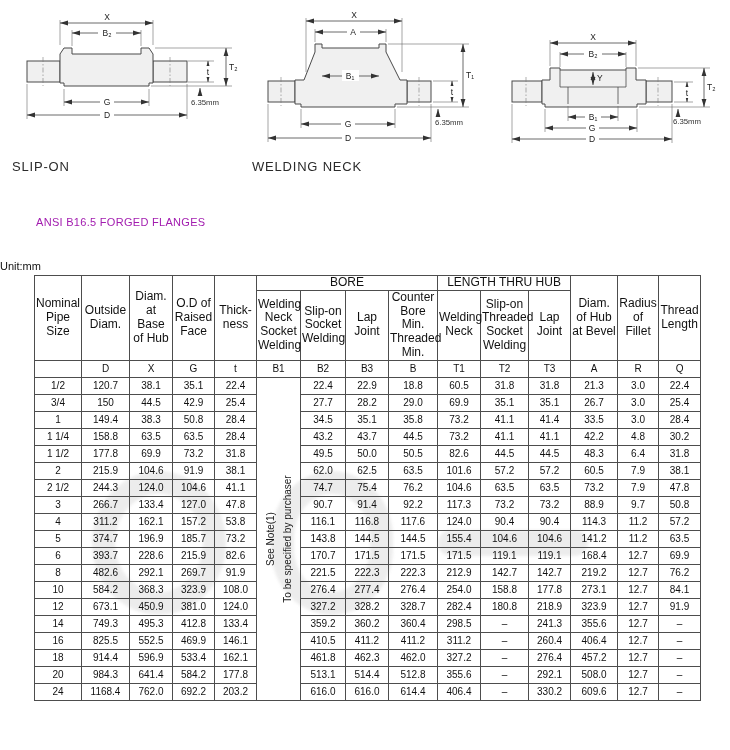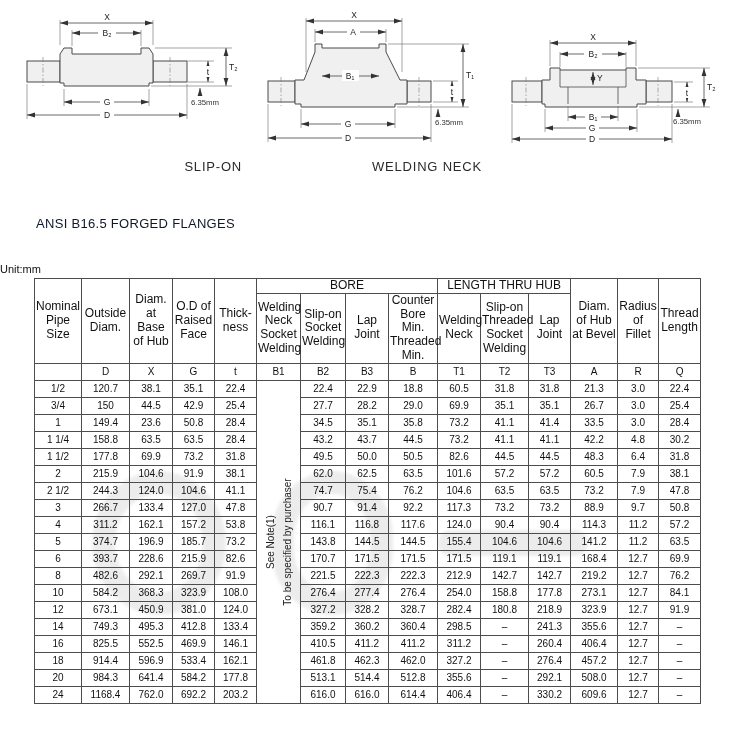--- a/index.html
+++ b/index.html
@@ -6,31 +6,31 @@
   body{
     width:730px;height:750px;background:#ffffff;position:relative;overflow:hidden;
     font-family:"Liberation Sans","DejaVu Sans",sans-serif;color:#1a1a1a;
   }
   
   .diagrams{display:flex;gap:10px;padding:10px 0 0 12px}
   .dblock{width:230px}
   svg text{font-family:"Liberation Sans","DejaVu Sans",sans-serif;font-size:8.5px;fill:#222;text-anchor:middle}
   svg text.side{text-anchor:start}
   svg text.note-text{font-size:7.8px;fill:#333}
-  .caption{text-align:right;font-size:13px;letter-spacing:.8px;color:#2a2a2a;margin-top:3px}
+  .caption{text-align:left;font-size:13px;letter-spacing:.8px;color:#2a2a2a;margin-top:3px}
   .fbody{fill:#f0f0f0;stroke:#4a4a4a;stroke-width:1}
   .inner{stroke:#4a4a4a;stroke-width:.8;fill:none}
   .dim{stroke:#3a3a3a;stroke-width:.75;fill:none}
   .ext{stroke:#6a6a6a;stroke-width:.6}
   .cl{stroke:#787878;stroke-width:.6;stroke-dasharray:5 2 1.5 2}
   .lbg{fill:#ffffff}
   
   .title-block{margin:42px 0 0 36px}
   h1{font-size:30px;font-weight:400;margin:0;letter-spacing:.5px;color:#111}
-  .subtitle{font-size:13px;margin-top:8px;color:#0f172a;letter-spacing:.3px}
+  .subtitle{font-size:11px;margin-top:8px;color:#a21caf;letter-spacing:.3px}
   .unit-note{width:700px;font-size:11px;margin-top:32px;color:#111}
   
   table{border-collapse:collapse;table-layout:fixed;width:666px;margin:3px 0 0 34px;position:relative;z-index:1}
   th,td{border:1px solid #4d4d4d;text-align:center;vertical-align:middle;padding:0 1px;font-weight:400;color:#111}
   thead th{font-size:12px;line-height:1.15}
   tr.grp-row th.grp{height:13px}
   tr.sub-row th{height:53px}
   tr.sym-row th{height:16px;font-size:10px}
   tbody td{height:16px;font-size:10px;white-space:nowrap}
   .note-cell{position:relative;padding:0}
@@ -327,21 +327,21 @@
         <td>69.9</td>
         <td>35.1</td>
         <td>35.1</td>
         <td>26.7</td>
         <td>3.0</td>
         <td>25.4</td>
       </tr>
       <tr>
         <td>1</td>
         <td>149.4</td>
-        <td>23.6</td>
+        <td>38.3</td>
         <td>50.8</td>
         <td>28.4</td>
         <td>34.5</td>
         <td>35.1</td>
         <td>35.8</td>
         <td>73.2</td>
         <td>41.1</td>
         <td>41.4</td>
         <td>33.5</td>
         <td>3.0</td>

